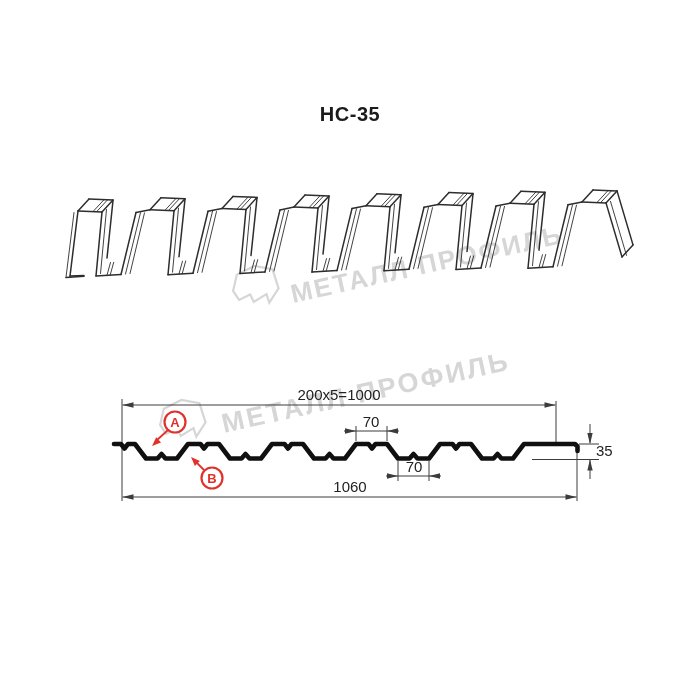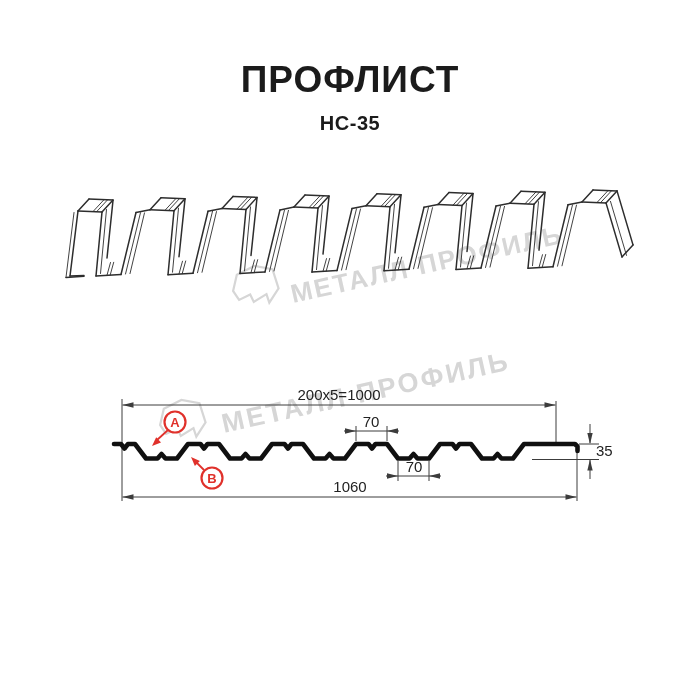--- a/index.html
+++ b/index.html
@@ -1,35 +1,34 @@
 <!DOCTYPE html>
 <html><head>
 <meta charset="utf-8">
 <style>
   html,body{margin:0;padding:0;background:#fff;}
   .page{position:relative;width:700px;height:700px;background:#ffffff;
         font-family:"Liberation Sans",sans-serif;overflow:hidden;}
   .title{position:absolute;top:59px;left:0;width:700px;text-align:center;
          font-size:37px;font-weight:800;color:#1b1b1b;letter-spacing:1px;}
   .subtitle{position:absolute;top:103px;left:0;width:700px;text-align:center;
-         font-size:20px;font-weight:700;color:#1b1b1b;letter-spacing:.5px;margin-top:9px;}
+         font-size:20px;font-weight:700;color:#1b1b1b;letter-spacing:.5px;}
   .footer{position:absolute;top:619px;left:0;width:700px;text-align:center;
          font-size:17px;font-weight:600;color:#1b1b1b;letter-spacing:.4px;}
   svg.canvas{position:absolute;left:0;top:0;}
   .wmtext1{font-size:26px;font-weight:700;letter-spacing:2px;fill:#d6d6d6;}
   .wmtext2{font-size:27px;font-weight:700;letter-spacing:2.5px;fill:#d6d6d6;}
   .dimtxt{font-size:15px;fill:#222222;font-weight:400;}
   .reflbl{font-size:13px;font-weight:700;fill:#e0312b;}
 </style>
 </head>
 <body>
 
 <div class="page">
 
-  <div class="title">ПРОФЛИСТ</div>
   <div class="subtitle">НС-35</div>
 
   <svg class="canvas" width="700" height="700" viewBox="0 0 700 700">
     <defs>
       <path id="wmlogo" d="M3,20 L10,5 L29,0 L46,7 L48,27 L36,39 L35,30 L21,35 L19,27 L7,30 Z"></path>
     </defs>
 
     <g>
       <use href="#wmlogo" transform="translate(226,272) rotate(-12)" fill="none" stroke="#d6d6d6" stroke-width="2.2"></use>
       <text class="wmtext1" transform="translate(293,303) rotate(-12.5)">МЕТАЛЛ ПРОФИЛЬ</text>

